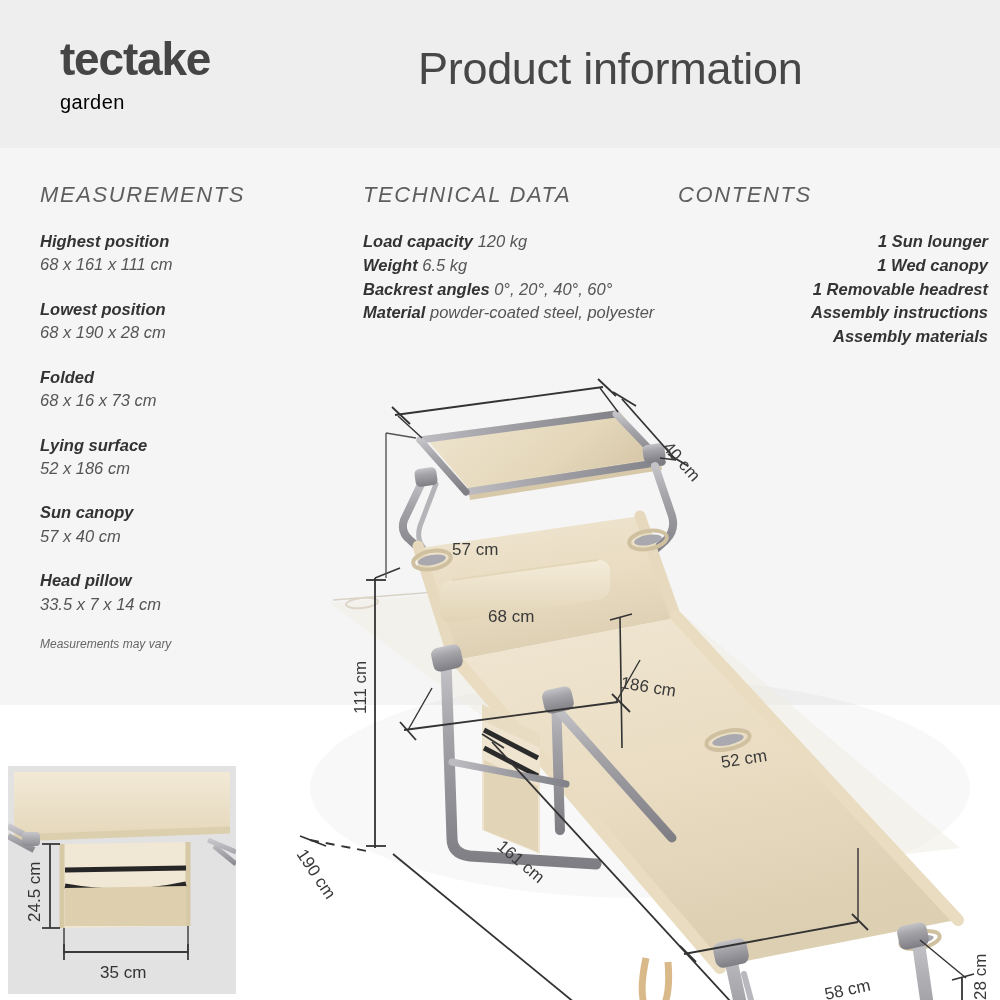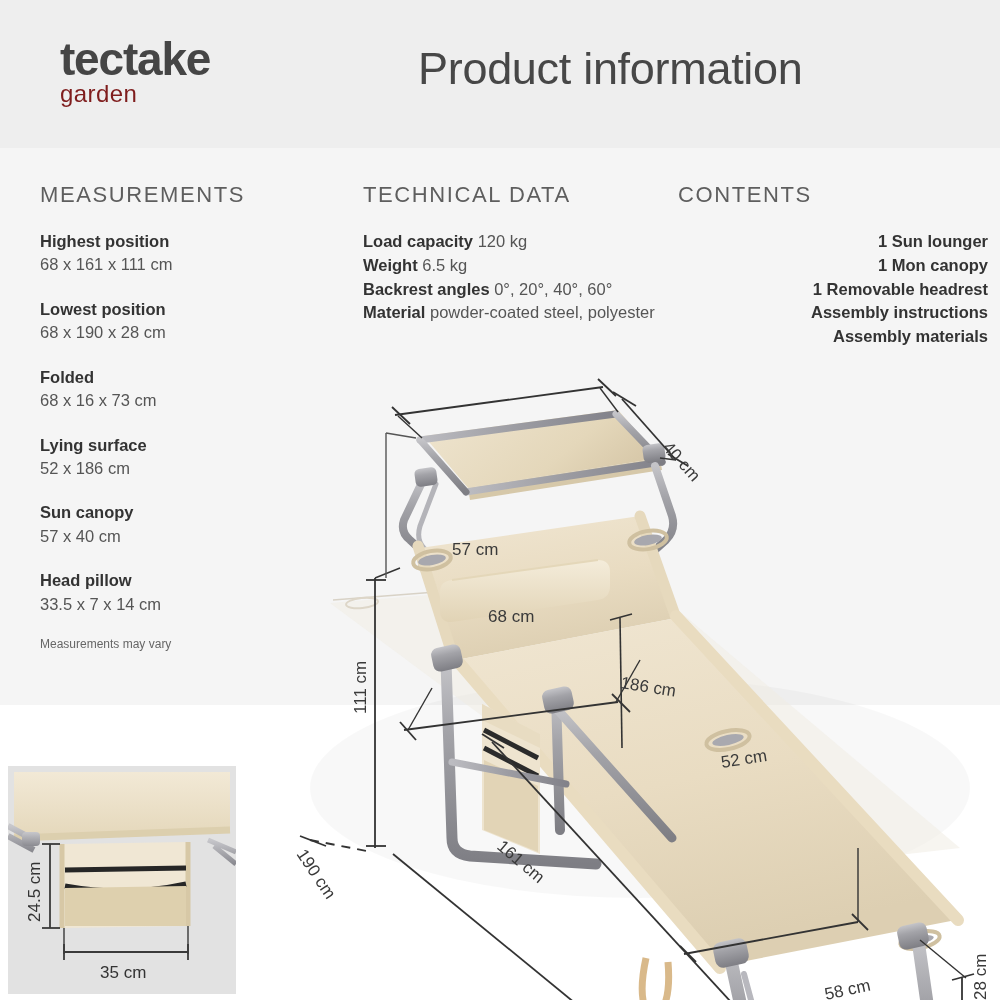--- a/index.html
+++ b/index.html
@@ -20,36 +20,36 @@
     background:#eeeeee;
   }
   .logo{
     position:absolute;left:60px;top:36px;width:210px;text-align:left;
   }
   .logo-main{
     font-size:46px;font-weight:700;letter-spacing:-1.2px;
     color:#454545;line-height:1;
   }
   .logo-sub{
-    font-size:24px;font-weight:400;color:#7f1d1d;
-    letter-spacing:.4px;line-height:1;margin-top:0;
+    font-size:20px;font-weight:400;color:#000000;
+    letter-spacing:.4px;line-height:1;margin-top:10px;
   }
   .page-title{
     position:absolute;left:418px;top:44px;
     font-size:45px;font-weight:400;color:#474747;
     letter-spacing:-.3px;line-height:1.1;
   }
 
   
   .info-panel{
     position:absolute;left:0;top:148px;width:1000px;height:557px;
     background:#f5f5f5;
   }
 
-  .col{position:absolute;top:0;}
+  .col{position:absolute;top:0;font-style:italic;}
   .col-measurements{left:40px;width:300px;}
   .col-technical{left:363px;width:300px;}
   .col-contents{left:678px;width:310px;}
 
   .col-head{
     font-size:22px;font-weight:400;letter-spacing:1.6px;
     color:#5e5e5e;margin:0 0 24px 0;line-height:1;
   }
   .spec{margin-bottom:21px;}
   .spec-label{
@@ -148,21 +148,21 @@
       </div>
       <div class="kv">
         <b>Material</b>
         <span>powder-coated steel, polyester</span>
       </div>
     </div>
 
     <div class="col col-contents" style="top:36px;">
       <div class="col-head">CONTENTS</div>
       <div class="content-line">1 Sun lounger</div>
-      <div class="content-line">1 Mon canopy</div>
+      <div class="content-line">1 Wed canopy</div>
       <div class="content-line">1 Removable headrest</div>
       <div class="content-line">Assembly instructions</div>
       <div class="content-line">Assembly materials</div>
     </div>
   </div>
 
   <div class="diagram">
     <svg width="1000" height="852" viewBox="0 0 1000 852" xmlns="http://www.w3.org/2000/svg">
       <defs>
         <linearGradient id="fab" x1="0" y1="0" x2="0.3" y2="1">

